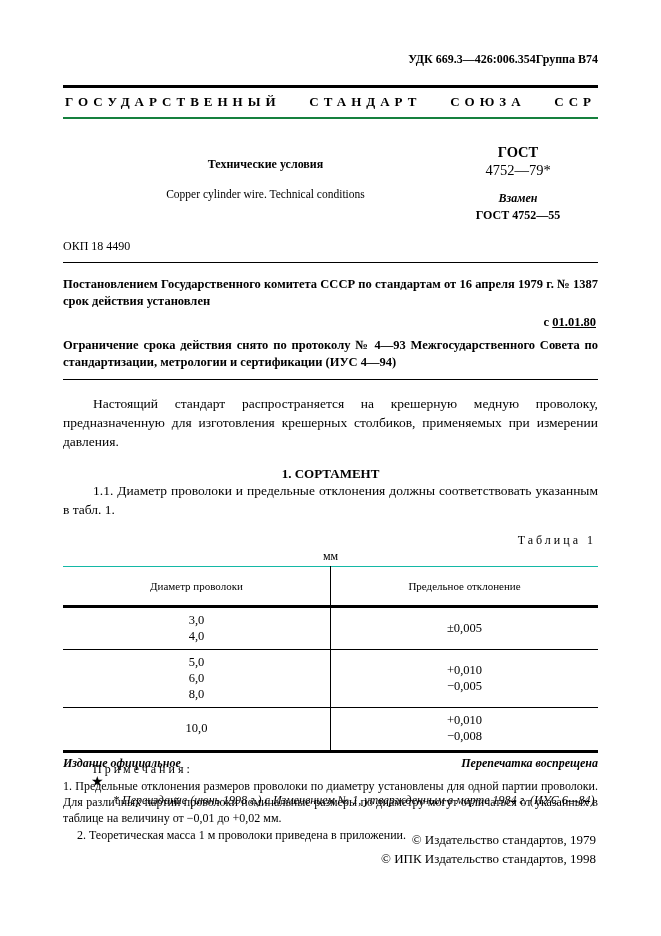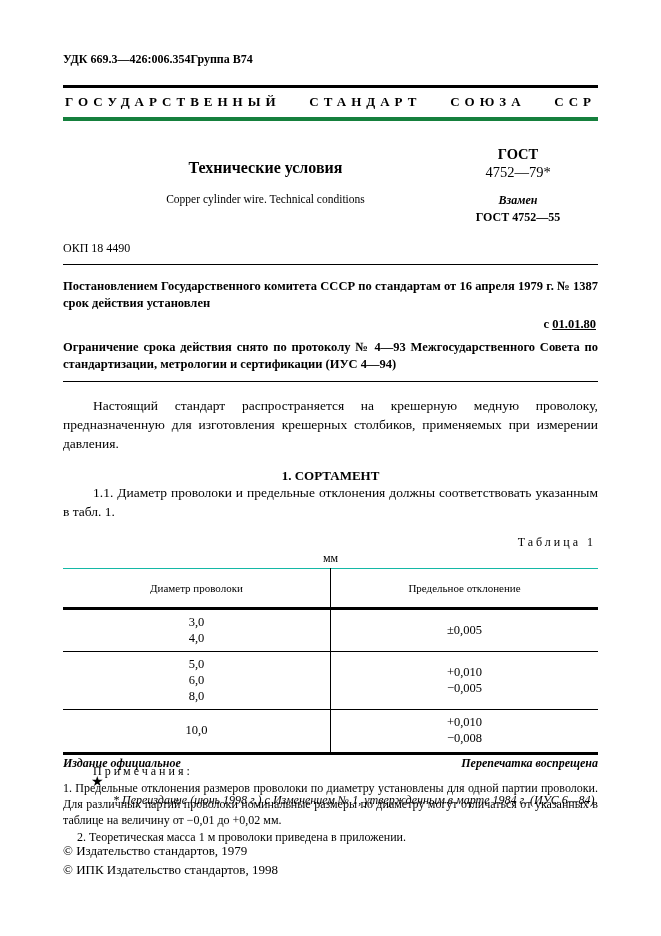--- a/index.html
+++ b/index.html
@@ -8,28 +8,28 @@
   .page {
     position: relative;
     width: 661px;
     height: 936px;
     margin: 0 auto;
     background: #fff;
     padding: 52px 63px 0 63px;
   }
   .toprow {
     display: flex;
-    justify-content: flex-start;
+    justify-content: flex-end;
     font-size: 12px;
     font-weight: bold;
   }
   .banner {
     margin-top: 18px;
     border-top: 3px solid #000;
-    border-bottom: 4px solid #15803d;
+    border-bottom: 2px solid #15803d;
     padding: 6px 2px 7px 2px;
   }
   .banner-text {
     font-weight: bold;
     font-size: 13px;
     letter-spacing: 5px;
     word-spacing: 8px;
     text-align: justify;
     text-align-last: justify;
     white-space: nowrap;
@@ -37,21 +37,21 @@
   .title-block {
     display: flex;
     margin-top: 24px;
   }
   .title-left {
     flex: 1;
     text-align: center;
     padding: 0 10px 0 40px;
   }
   .doc-title { font-weight: bold; font-size: 13px; margin-top: 6px; }
-  .doc-subtitle { font-weight: bold; font-size: 16px; margin-top: 14px; }
+  .doc-subtitle { font-weight: bold; font-size: 12px; margin-top: 14px; }
   .doc-title-en { font-size: 11.5px; margin-top: 16px; }
   .title-right {
     width: 160px;
     text-align: center;
   }
   .gost-label { font-weight: bold; font-size: 14.5px; line-height: 1.25; }
   .gost-number { font-weight: normal; font-size: 14.5px; line-height: 1.25; }
   .replaces-label { font-weight: bold; font-size: 12px; margin-top: 12px; font-style: italic; }
   .replaces-number { font-weight: bold; font-size: 12px; margin-top: 2px; }
   .okp { font-size: 12px; margin-top: 16px; }
@@ -155,24 +155,24 @@
     gap: 6px;
   }
   .star-line { font-size: 14px; padding-left: 28px; margin-top: 2px; }
   .reissue {
     font-style: italic;
     font-size: 12px;
     padding-left: 50px;
     margin-top: 3px;
   }
   .copyrights {
-    text-align: left;
+    text-align: right;
     font-size: 13px;
     line-height: 1.45;
-    margin-top: 34px;
+    margin-top: 23px;
     padding-right: 2px;
   }
 </style>
 </head>
 <body>
 
 <div class="page">
 
   <div class="toprow">
     <span>УДК 669.3—426:006.354</span>

